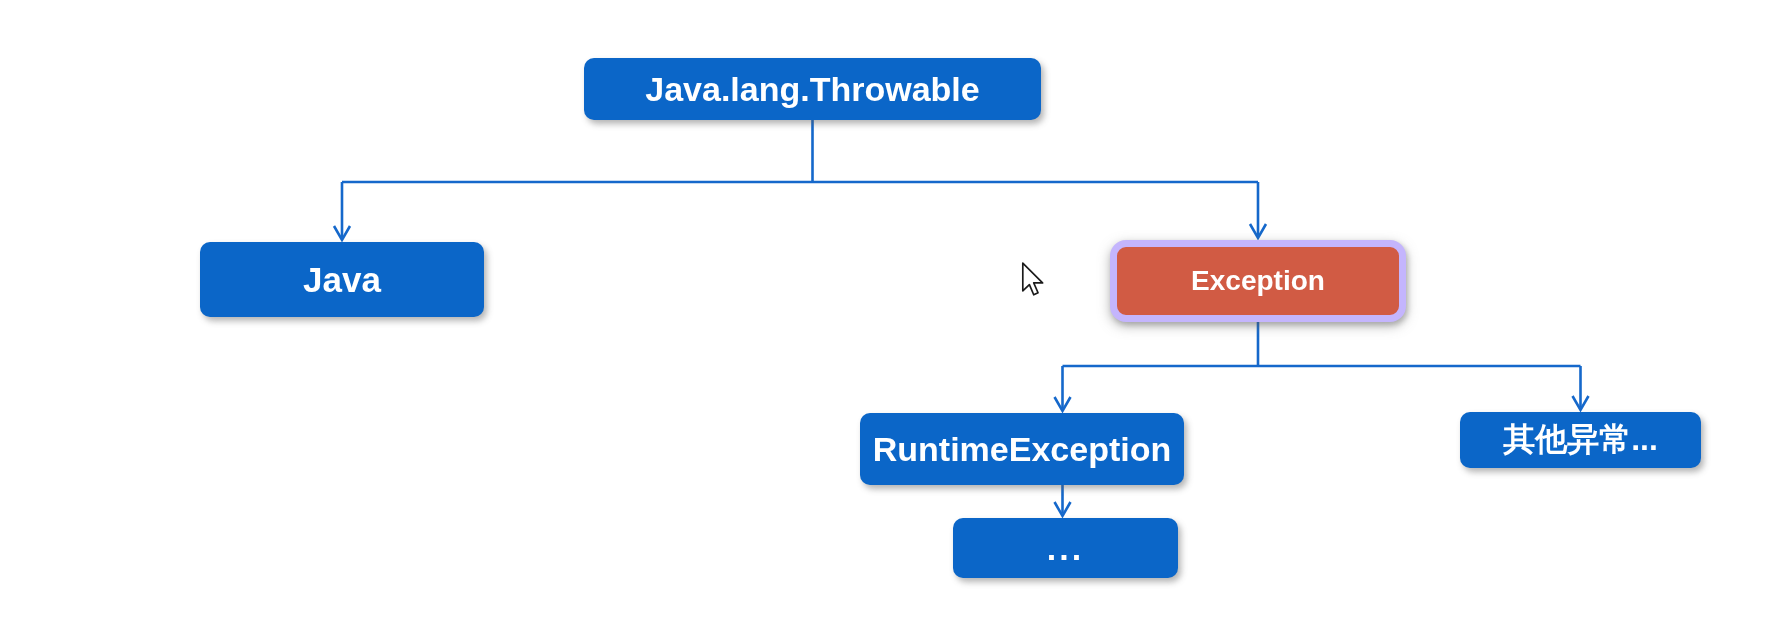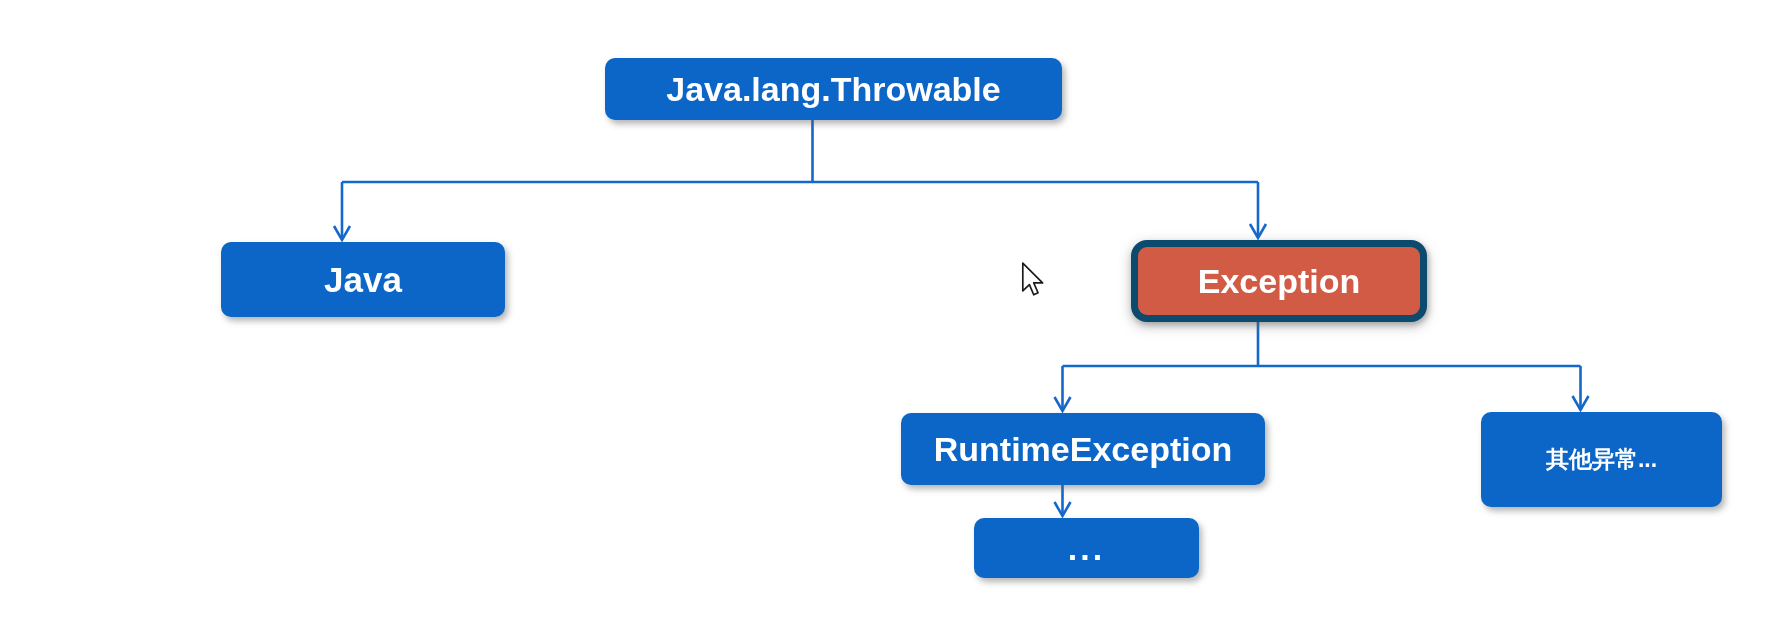--- a/index.html
+++ b/index.html
@@ -53,37 +53,36 @@
     justify-content: center;
     color: var(--node-text, #ffffff);
     font-weight: bold;
     text-align: center;
     white-space: nowrap;
     border-radius: 10px;
     background: var(--node-blue, #0b66c8);
     box-shadow: 3px 4px 6px rgba(90, 90, 90, 0.45);
     cursor: default;
     user-select: none;
-    margin-left: 21px;
   }
   .node-throwable   { left: 584px;  top: 58px;  width: 457px; height: 62px; font-size: 34px; }
   .node-error       { left: 200px;  top: 242px; width: 284px; height: 75px; font-size: 35px; }
-  .node-runtime     { left: 880px;  top: 413px; width: 364px; height: 72px; font-size: 34px; }
-  .node-other       { left: 1460px; top: 412px; width: 241px; height: 95px; font-size: 23px; }
+  .node-runtime     { left: 860px;  top: 413px; width: 324px; height: 72px; font-size: 34px; }
+  .node-other       { left: 1460px; top: 412px; width: 241px; height: 56px; font-size: 32px; }
   .node-ellipsis    { left: 953px;  top: 518px; width: 225px; height: 60px; font-size: 34px; letter-spacing: 3px; }
   
   .node-exception {
     left: 1110px;
     top: 240px;
     width: 296px;
     height: 82px;
     box-sizing: border-box;
-    font-size: 34px;
+    font-size: 28px;
     background: var(--node-orange, #d15b44);
-    border: 7px solid #0c4a6e;
+    border: 7px solid #c4b5fd;
     border-radius: 16px;
     box-shadow: 0 4px 12px rgba(110, 110, 110, 0.5), 2px 3px 5px rgba(0,0,0,0.18);
   }
   
   svg.cursor {
     position: absolute;
     left: 1020px;
     top: 262px;
     width: 26px;
     height: 36px;

